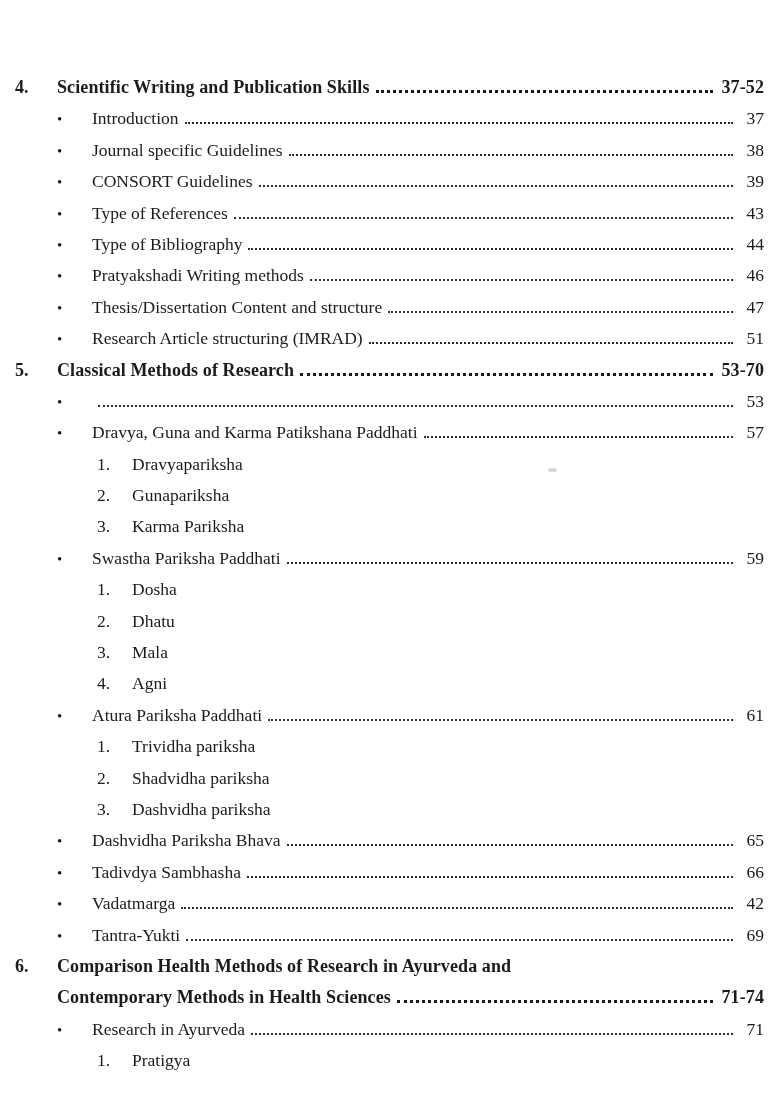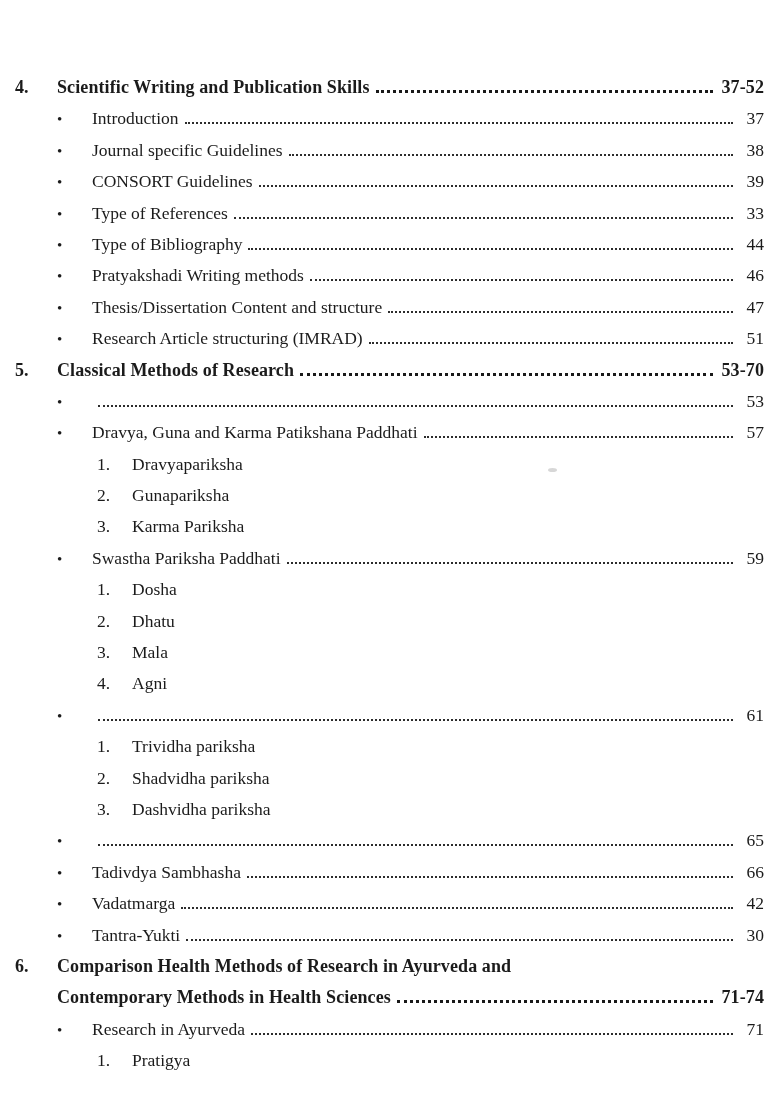--- a/index.html
+++ b/index.html
@@ -104,21 +104,21 @@
       <div class="row item">
         <span class="bullet-cell">•</span>
         <span class="label">CONSORT Guidelines</span>
         <span class="leader"></span>
         <span class="pagenum">39</span>
       </div>
       <div class="row item">
         <span class="bullet-cell">•</span>
         <span class="label">Type of References</span>
         <span class="leader"></span>
-        <span class="pagenum">33</span>
+        <span class="pagenum">43</span>
       </div>
       <div class="row item">
         <span class="bullet-cell">•</span>
         <span class="label">Type of Bibliography</span>
         <span class="leader"></span>
         <span class="pagenum">44</span>
       </div>
       <div class="row item">
         <span class="bullet-cell">•</span>
         <span class="label">Pratyakshadi Writing methods</span>
@@ -183,57 +183,59 @@
       <div class="row sub">
         <span class="sub-num">3.</span>
         <span class="label">Mala</span>
       </div>
       <div class="row sub">
         <span class="sub-num">4.</span>
         <span class="label">Agni</span>
       </div>
       <div class="row item">
         <span class="bullet-cell">•</span>
+        <span class="label">Atura Pariksha Paddhati</span>
         <span class="leader"></span>
         <span class="pagenum">61</span>
       </div>
       <div class="row sub">
         <span class="sub-num">1.</span>
         <span class="label">Trividha pariksha</span>
       </div>
       <div class="row sub">
         <span class="sub-num">2.</span>
         <span class="label">Shadvidha pariksha</span>
       </div>
       <div class="row sub">
         <span class="sub-num">3.</span>
         <span class="label">Dashvidha pariksha</span>
       </div>
       <div class="row item">
         <span class="bullet-cell">•</span>
+        <span class="label">Dashvidha Pariksha Bhava</span>
         <span class="leader"></span>
         <span class="pagenum">65</span>
       </div>
       <div class="row item">
         <span class="bullet-cell">•</span>
         <span class="label">Tadivdya Sambhasha</span>
         <span class="leader"></span>
         <span class="pagenum">66</span>
       </div>
       <div class="row item">
         <span class="bullet-cell">•</span>
         <span class="label">Vadatmarga</span>
         <span class="leader"></span>
         <span class="pagenum">42</span>
       </div>
       <div class="row item">
         <span class="bullet-cell">•</span>
         <span class="label">Tantra-Yukti</span>
         <span class="leader"></span>
-        <span class="pagenum">30</span>
+        <span class="pagenum">69</span>
       </div>
       <div class="row chapter">
         <span class="chapter-num">6.</span>
         <span class="chapter-title">Comparison Health Methods of Research in Ayurveda and</span>
       </div>
       <div class="row chapter">
         <span class="chapter-num"></span>
         <span class="chapter-title">Contemporary Methods in Health Sciences</span>
         <span class="leader"></span>
         <span class="pagenum">71-74</span>

